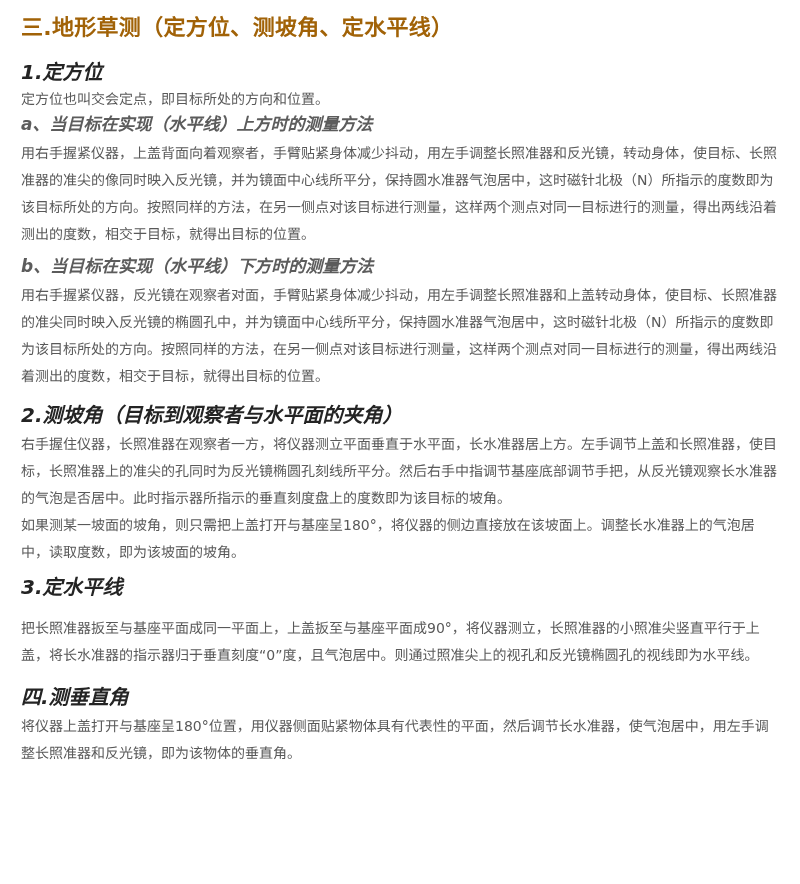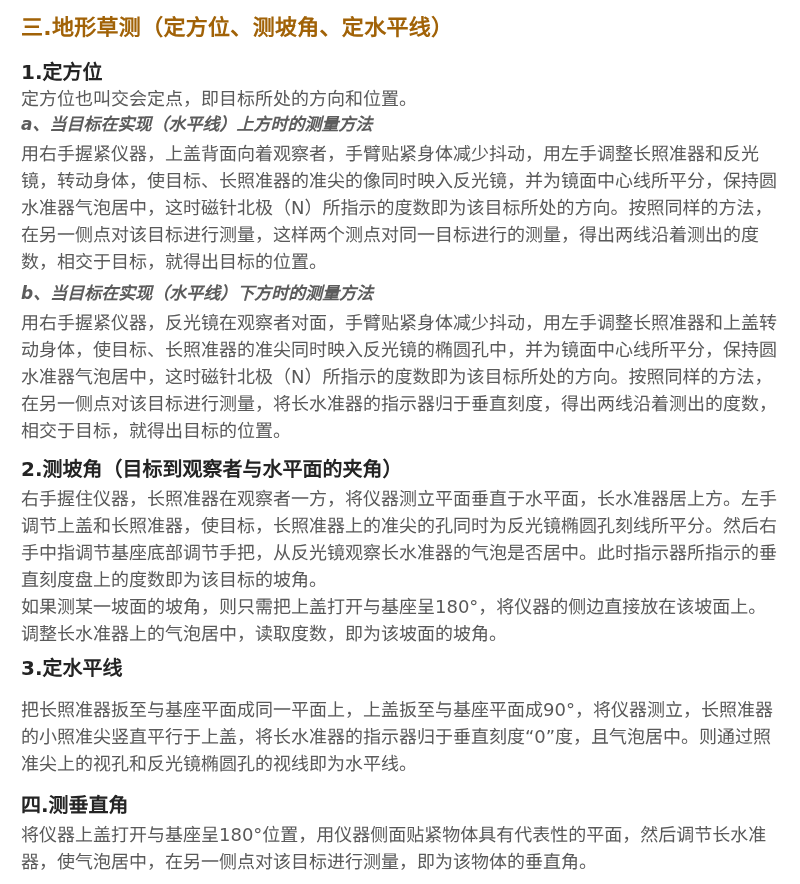--- a/index.html
+++ b/index.html
@@ -24,31 +24,32 @@
     color: #a16207;
     margin: 13px 0 0 0;
     letter-spacing: 0.3px;
   }
   .sec-heading {
     font-size: 20px;
     line-height: 28px;
     font-weight: bold;
     color: #242424;
     margin: 0;
+    font-style: italic;
   }
   .sub-heading {
     font-size: 17px;
     line-height: 24px;
     font-weight: bold;
     color: #5c5c5c;
     margin: 0;
     font-style: italic;
   }
   .body-text {
-    font-size: 18px;
+    font-size: 14px;
     line-height: 27px;
     color: #595959;
     margin: 0;
     text-align: left;
   }
   .intro-text { line-height: 26px; margin-top: 0; }
   .mt-h2-s1 { margin-top: 15px; }
   .mt-para-a { margin-top: 4px; }
   .mt-h3-b  { margin-top: 6px; }
   .mt-para-b { margin-top: 4px; }
@@ -66,30 +67,30 @@
 <h1 class="page-title">三.地形草测（定方位、测坡角、定水平线）</h1>
 
 <section>
   <h2 class="sec-heading mt-h2-s1">1.定方位</h2>
   <p class="body-text intro-text">定方位也叫交会定点，即目标所处的方向和位置。</p>
 
   <h3 class="sub-heading">a、当目标在实现（水平线）上方时的测量方法</h3>
   <p class="body-text mt-para-a">用右手握紧仪器，上盖背面向着观察者，手臂贴紧身体减少抖动，用左手调整长照准器和反光镜，转动身体，使目标、长照准器的准尖的像同时映入反光镜，并为镜面中心线所平分，保持圆水准器气泡居中，这时磁针北极（N）所指示的度数即为该目标所处的方向。按照同样的方法，在另一侧点对该目标进行测量，这样两个测点对同一目标进行的测量，得出两线沿着测出的度数，相交于目标，就得出目标的位置。</p>
 
   <h3 class="sub-heading mt-h3-b">b、当目标在实现（水平线）下方时的测量方法</h3>
-  <p class="body-text mt-para-b">用右手握紧仪器，反光镜在观察者对面，手臂贴紧身体减少抖动，用左手调整长照准器和上盖转动身体，使目标、长照准器的准尖同时映入反光镜的椭圆孔中，并为镜面中心线所平分，保持圆水准器气泡居中，这时磁针北极（N）所指示的度数即为该目标所处的方向。按照同样的方法，在另一侧点对该目标进行测量，将长水准器的指示器归于垂直刻度，得出两线沿着测出的度数，相交于目标，就得出目标的位置。</p>
+  <p class="body-text mt-para-b">用右手握紧仪器，反光镜在观察者对面，手臂贴紧身体减少抖动，用左手调整长照准器和上盖转动身体，使目标、长照准器的准尖同时映入反光镜的椭圆孔中，并为镜面中心线所平分，保持圆水准器气泡居中，这时磁针北极（N）所指示的度数即为该目标所处的方向。按照同样的方法，在另一侧点对该目标进行测量，这样两个测点对同一目标进行的测量，得出两线沿着测出的度数，相交于目标，就得出目标的位置。</p>
 </section>
 
 <section>
   <h2 class="sec-heading mt-h2-s2">2.测坡角（目标到观察者与水平面的夹角）</h2>
   <p class="body-text mt-para-2a">右手握住仪器，长照准器在观察者一方，将仪器测立平面垂直于水平面，长水准器居上方。左手调节上盖和长照准器，使目标，长照准器上的准尖的孔同时为反光镜椭圆孔刻线所平分。然后右手中指调节基座底部调节手把，从反光镜观察长水准器的气泡是否居中。此时指示器所指示的垂直刻度盘上的度数即为该目标的坡角。</p>
   <p class="body-text mt-para-2b">如果测某一坡面的坡角，则只需把上盖打开与基座呈180°，将仪器的侧边直接放在该坡面上。调整长水准器上的气泡居中，读取度数，即为该坡面的坡角。</p>
 </section>
 
 <section>
   <h2 class="sec-heading mt-h2-s3">3.定水平线</h2>
   <p class="body-text mt-para-3">把长照准器扳至与基座平面成同一平面上，上盖扳至与基座平面成90°，将仪器测立，长照准器的小照准尖竖直平行于上盖，将长水准器的指示器归于垂直刻度“0”度，且气泡居中。则通过照准尖上的视孔和反光镜椭圆孔的视线即为水平线。</p>
 </section>
 
 <section>
   <h2 class="sec-heading mt-h2-s4">四.测垂直角</h2>
-  <p class="body-text mt-para-4">将仪器上盖打开与基座呈180°位置，用仪器侧面贴紧物体具有代表性的平面，然后调节长水准器，使气泡居中，在另一侧点对该目标进行测量，即为该物体的垂直角。</p>
+  <p class="body-text mt-para-4">将仪器上盖打开与基座呈180°位置，用仪器侧面贴紧物体具有代表性的平面，然后调节长水准器，使气泡居中，用左手调整长照准器和反光镜，即为该物体的垂直角。</p>
 </section>
 
 </body></html>

